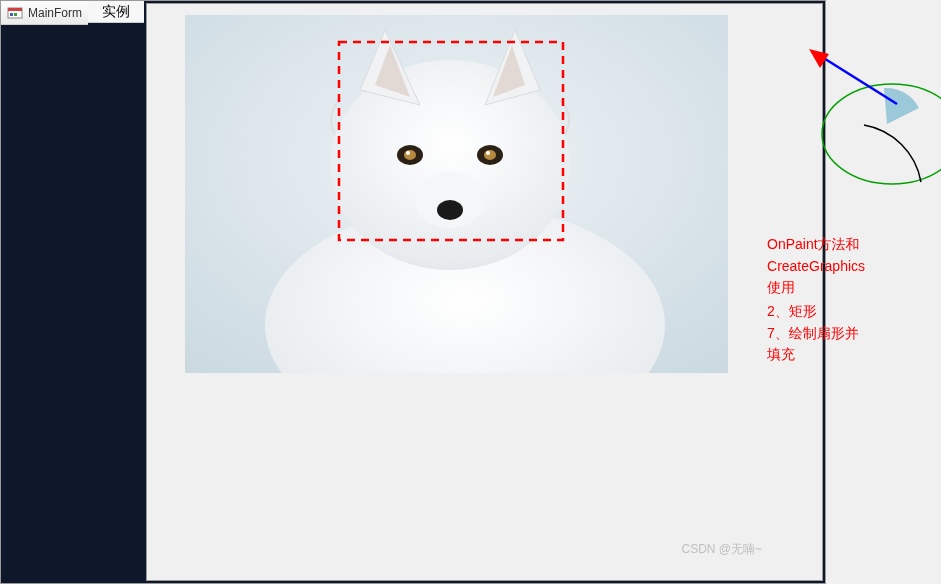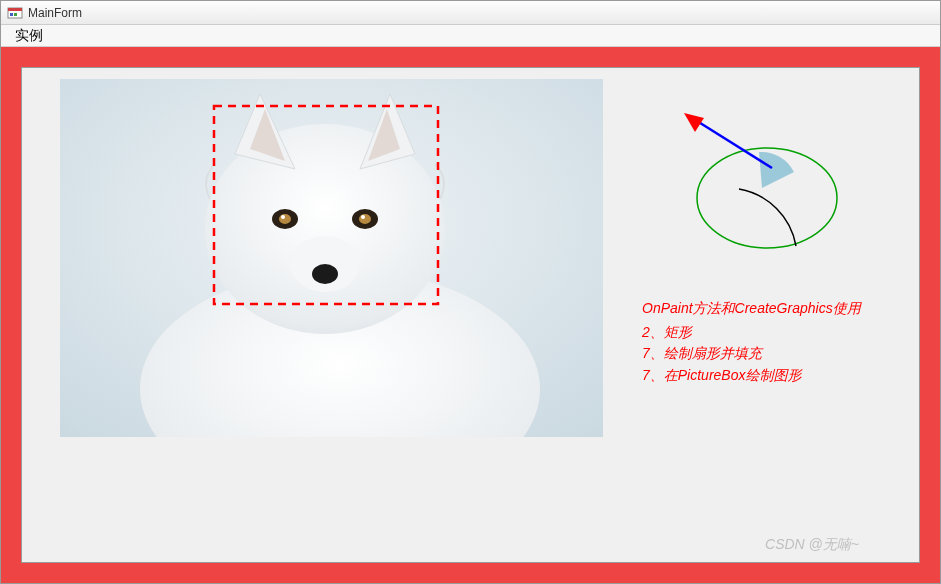--- a/index.html
+++ b/index.html
@@ -4,26 +4,26 @@
   <style>
     * { margin: 0; padding: 0; box-sizing: border-box; }
     body {
       font-family: 'Microsoft YaHei', 'SimSun', sans-serif;
       background: #f0f0f0;
       width: 941px;
       height: 584px;
       overflow: hidden;
     }
     .window {
-      width: 941px;
+      width: 826px;
       height: 584px;
-      background: #ef4444;
+      background: #0f172a;
       border: 1px solid #999;
       display: flex;
-      flex-direction: column;
+      flex-direction: row;
     }
     .title-bar {
       height: 24px;
       background: linear-gradient(to bottom, #fdfdfd, #ebebeb);
       border-bottom: 1px solid #ccc;
       display: flex;
       align-items: center;
       padding: 0 6px;
       font-size: 12px;
       color: #333;
@@ -47,22 +47,21 @@
     }
     .menu-item {
       padding: 2px 8px;
       cursor: default;
     }
     .client-area {
       flex: 1;
       background: #f0f0f0;
       position: relative;
       border: 1px solid #999;
-      margin: 20px;
-      font-style: italic;
+      margin: 2px;
     }
     .picture-box {
       position: absolute;
       left: 38px;
       top: 11px;
       width: 543px;
       height: 358px;
       background: #d8e4ea;
       overflow: hidden;
     }
@@ -91,22 +90,22 @@
       font-size: 14px;
       color: #ff0000;
       line-height: 1.55;
     }
     .text-block .title-line {
       margin-bottom: 2px;
     }
     .watermark {
       position: absolute;
       right: 60px;
-      bottom: 8px;
-      font-size: 14px;
+      bottom: 22px;
+      font-size: 12px;
       color: #bfbfbf;
     }
   </style>
 </head>
 <body>
 
 <div class="window">
 
   <div class="title-bar">
     <span class="icon">
@@ -181,19 +180,18 @@
 
       <line x1="130" y1="80" x2="55" y2="33" stroke="#0000ff" stroke-width="2.5"></line>
 
       <polygon points="42,25 62,30 53,44" fill="#ff0000"></polygon>
     </svg>
 
     <div class="text-block">
       <div class="title-line">OnPaint方法和CreateGraphics使用</div>
       <div>2、矩形</div>
       <div>7、绘制扇形并填充</div>
-      <div>7、在PictureBox绘制图形</div>
     </div>
 
     <div class="watermark">CSDN @无喃~</div>
 
   </div>
 </div>
 
 </body></html>

